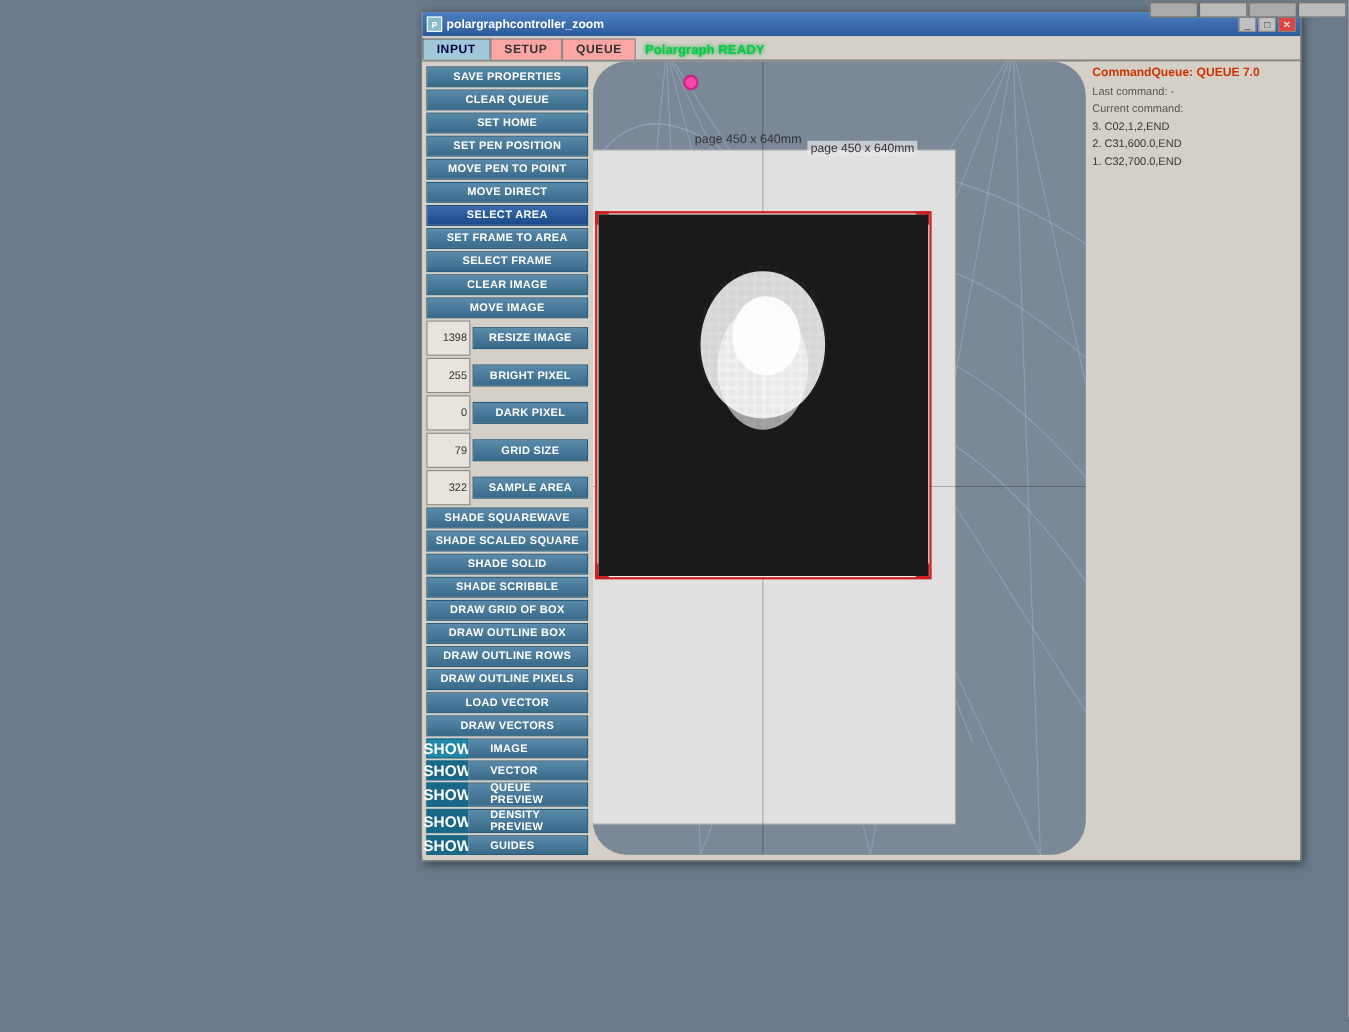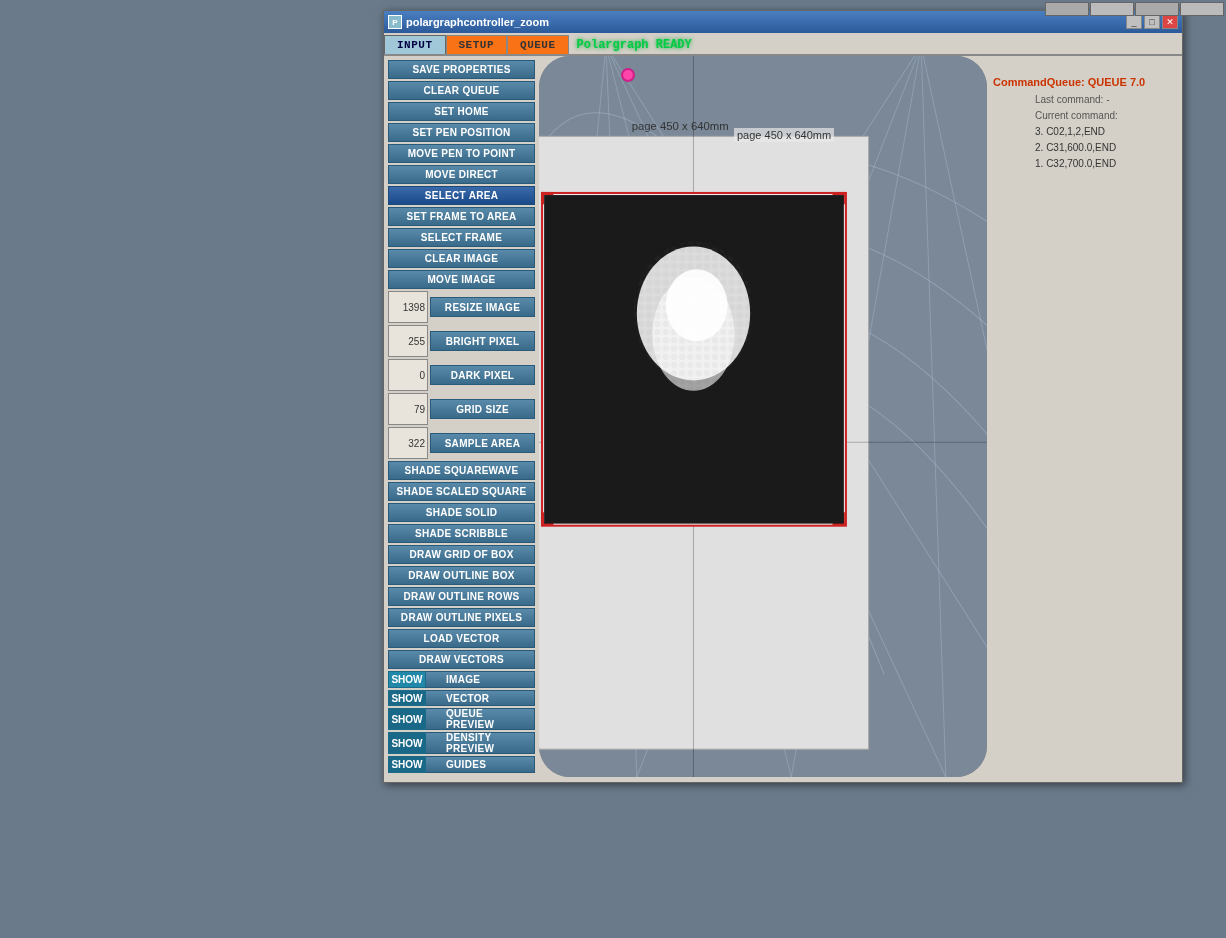--- a/index.html
+++ b/index.html
@@ -74,28 +74,27 @@
       color: #333;
     }
     .title-btn.close { background: #d44; color: white; }
 
     
     .menu-tabs {
       display: flex;
       background: #d4d0c8;
       border-bottom: 2px solid #888;
       padding-top: 2px;
-      font-family: Liberation Mono, monospace;
     }
     .menu-tab {
       padding: 3px 12px;
       font-size: 11px;
       font-weight: bold;
       color: #333;
-      background: #f97316;
+      background: #fca5a5;
       border: 1px solid #888;
       border-bottom: none;
       cursor: pointer;
       text-transform: uppercase;
       letter-spacing: 0.5px;
     }
     .menu-tab.active {
       background: #a0c8d8;
       color: #004;
       border-color: #666;
@@ -184,21 +183,21 @@
       width: 100%;
       height: 22px;
       align-items: center;
     }
     .show-label {
       width: 38px;
       height: 100%;
       background: #2288aa;
       border: 1px solid #1a6a88;
       color: #fff;
-      font-size: 10px;
+      font-size: 14px;
       font-weight: bold;
       display: flex;
       align-items: center;
       justify-content: center;
       cursor: pointer;
       text-transform: uppercase;
     }
     .show-label.active {
       background: #1a6888;
     }
@@ -253,36 +252,35 @@
       width: 14px;
       height: 14px;
       background: #ff44aa;
       border-radius: 50%;
       border: 2px solid #cc2288;
     }
 
     
     .right-panel {
       width: 195px;
-      padding: 20px 6px;
+      padding: 4px 6px;
       background: #d4d0c8;
       flex-shrink: 0;
     }
 
     .queue-title {
       color: #cc3300;
       font-size: 11px;
       font-weight: bold;
       margin-bottom: 4px;
     }
     .queue-item {
       color: #333;
       font-size: 10px;
       line-height: 1.6;
-      margin-left: 42px;
     }
     .queue-item.label {
       color: #555;
     }
 
     
     .sidebar::-webkit-scrollbar {
       width: 8px;
     }
     .sidebar::-webkit-scrollbar-track {

